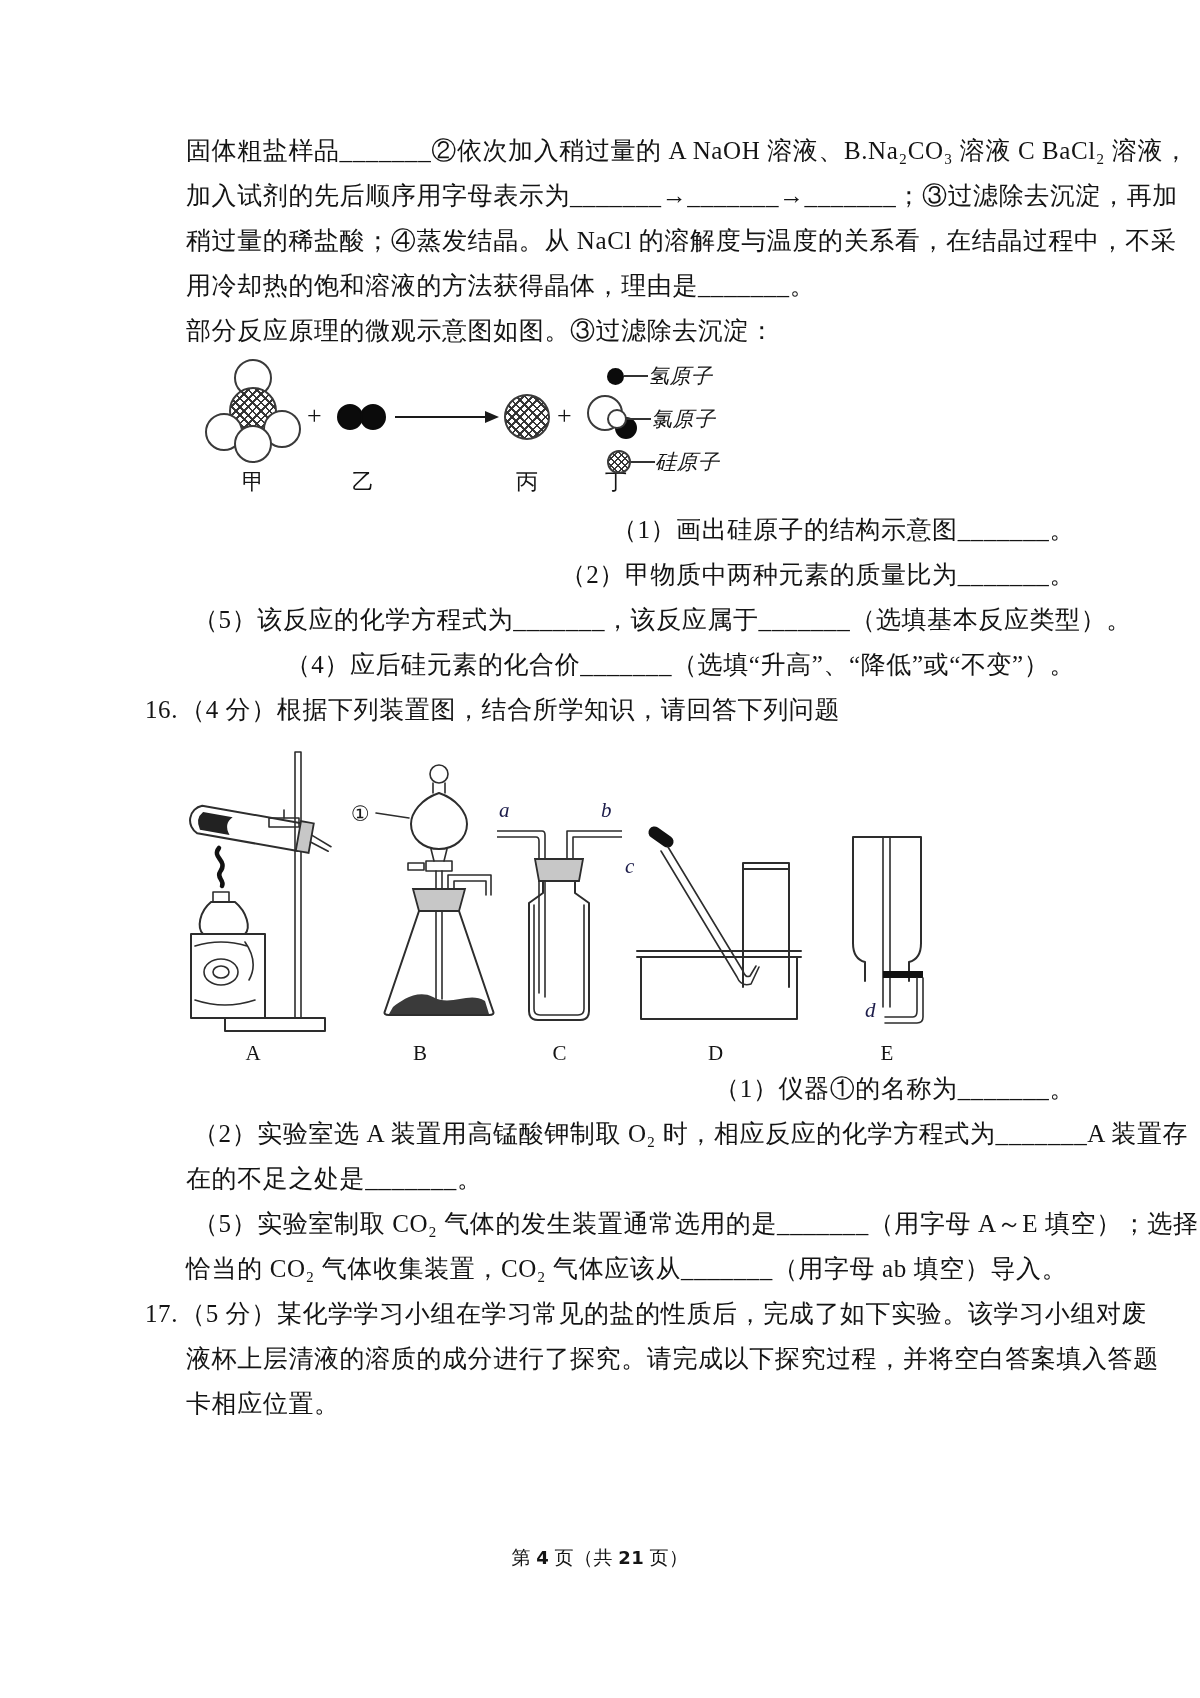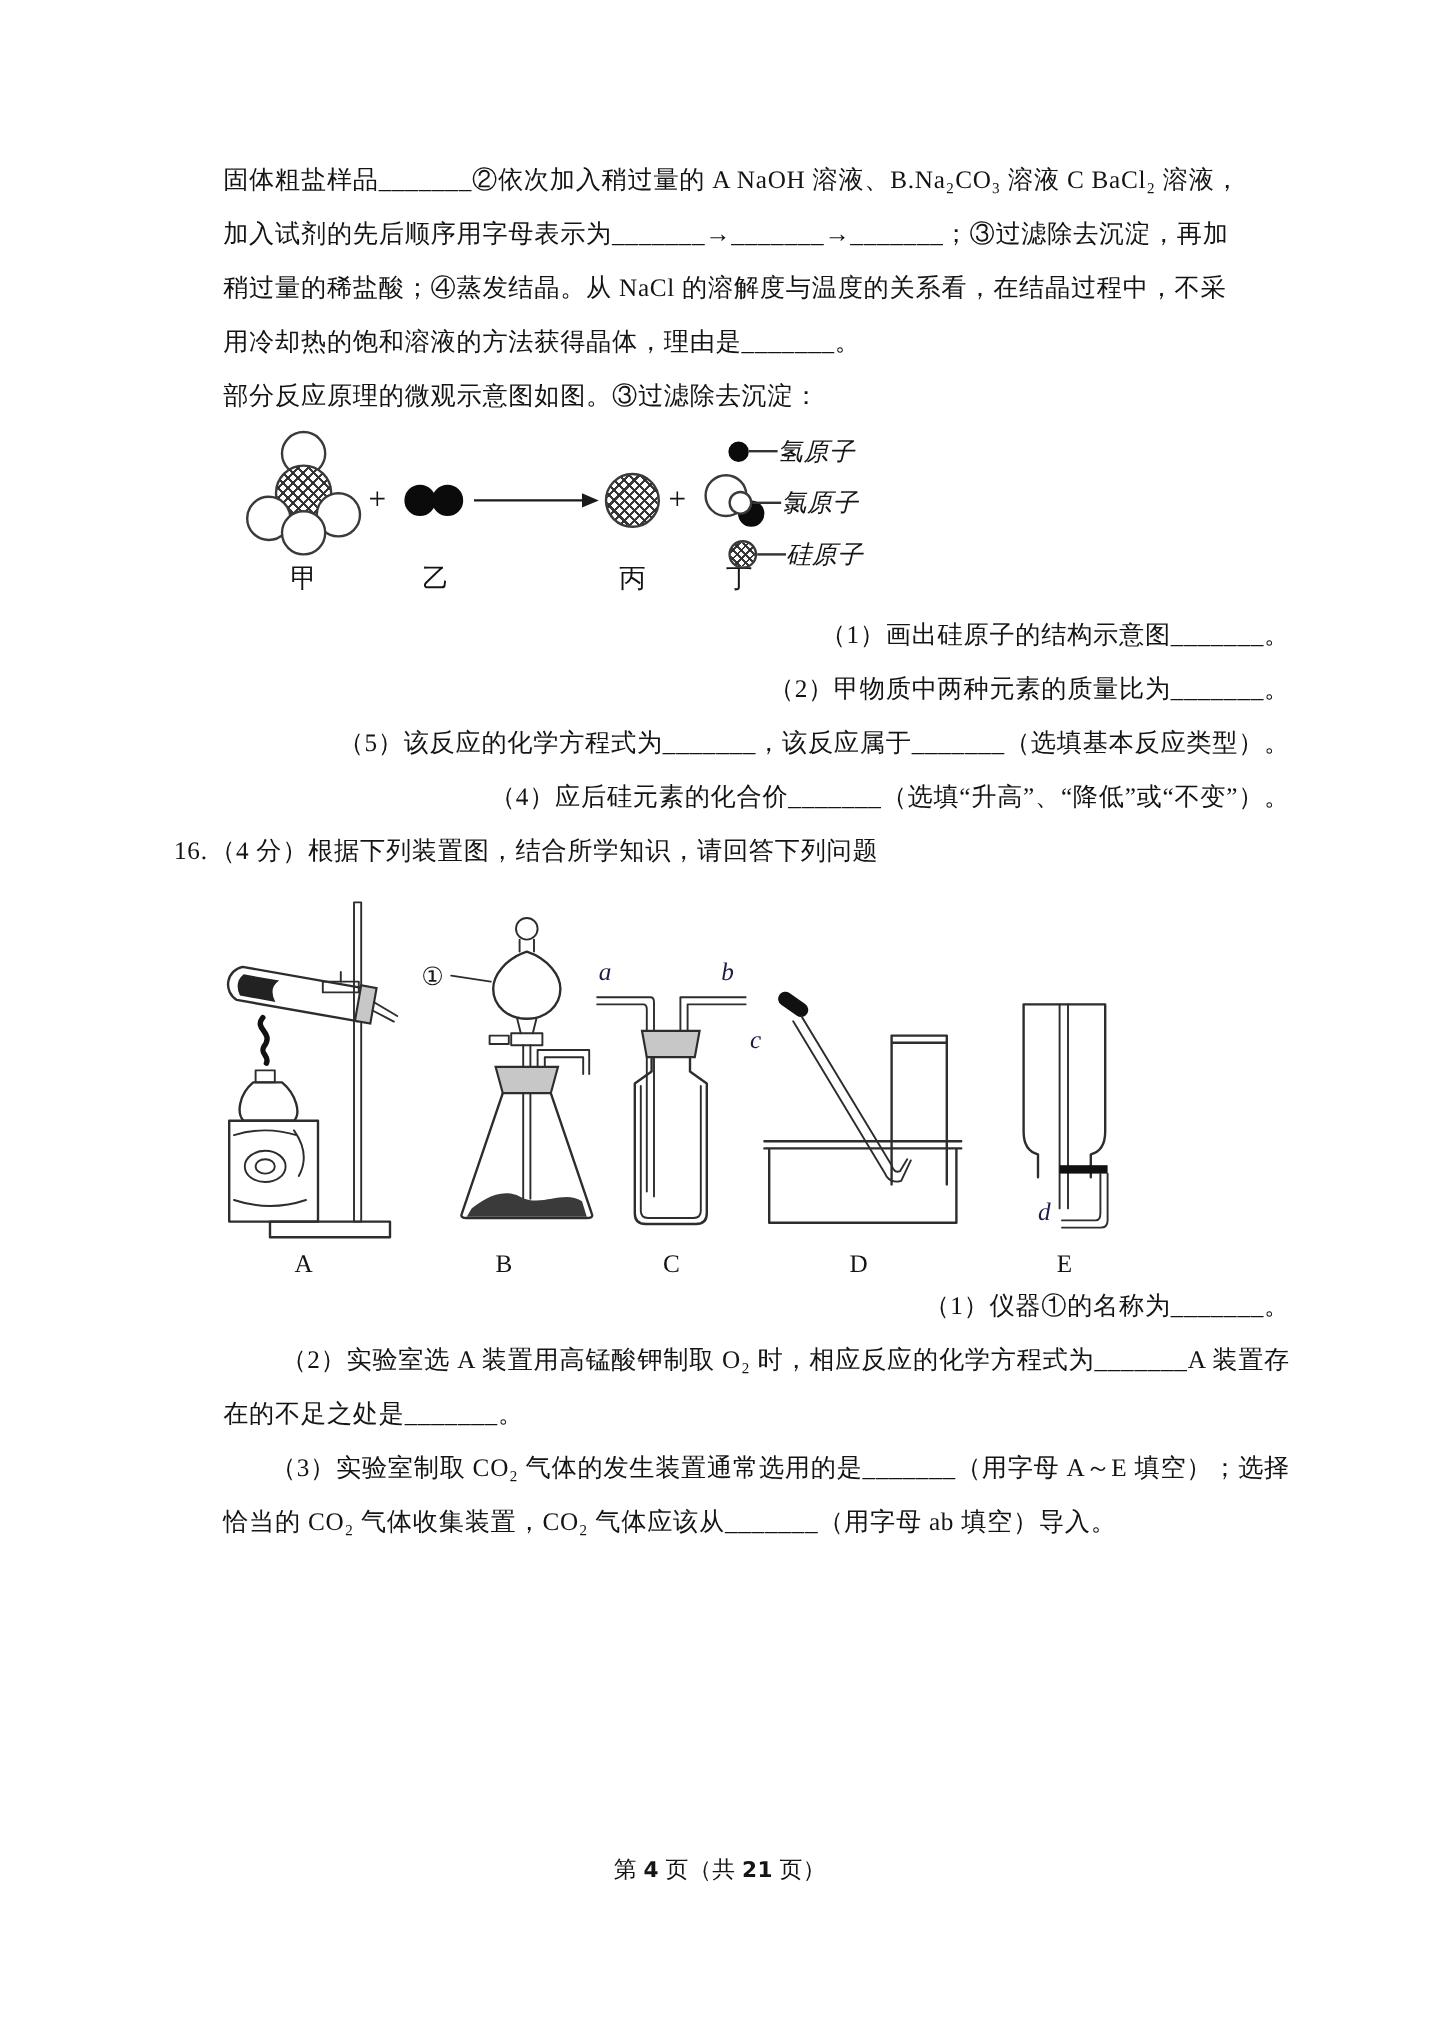--- a/index.html
+++ b/index.html
@@ -8,21 +8,21 @@
     width:1200px;height:1698px;
     background:#ffffff;
     margin:0 auto;
     font-family:"Liberation Serif","DejaVu Serif",serif;
     color:#141414;
     overflow:hidden;
   }
   .content{position:absolute;left:145px;top:128px;width:930px;}
   .tline{
     height:45px;line-height:45px;
-    font-size:21px;letter-spacing:.6px;
+    font-size:25px;letter-spacing:.6px;
     white-space:nowrap;
   }
   .cont{padding-left:41px;}
   .subq{padding-left:48px;text-align:right;}
   .qnum{padding-right:2px;}
 
   
   .mol-diagram{position:relative;height:152px;margin-top:2px;}
   .mol-row{position:absolute;left:60px;top:0;display:flex;align-items:flex-start;}
   .mol-cell{position:relative;height:150px;}
@@ -252,22 +252,27 @@
             <path class="ln thin" d="M96 147 V186 Q96 192 90 192 H58 M90 147 V180 Q90 186 86 186 H58"></path>
             <text class="port" x="38" y="186">d</text>
           </svg>
           <div class="app-label">E</div>
         </div>
       </div>
 
       <div class="tline subq">（1）仪器①的名称为_______。</div>
       <div class="tline subq">（2）实验室选 A 装置用高锰酸钾制取 O₂ 时，相应反应的化学方程式为_______A 装置存</div>
       <div class="tline cont">在的不足之处是_______。</div>
-      <div class="tline subq">（3）实验室制取 CO₂ 气体的发生装置通常选用的是_______（用字母 A～E 填空）；选择</div>
+      <div class="tline subq">（5）实验室制取 CO₂ 气体的发生装置通常选用的是_______（用字母 A～E 填空）；选择</div>
       <div class="tline cont">恰当的 CO₂ 气体收集装置，CO₂ 气体应该从_______（用字母 ab 填空）导入。</div>
     </div>
 
+    <div>
+      <div class="tline"><span class="qnum">17.</span><span>（5 分）某化学学习小组在学习常见的盐的性质后，完成了如下实验。该学习小组对废</span></div>
+      <div class="tline cont">液杯上层清液的溶质的成分进行了探究。请完成以下探究过程，并将空白答案填入答题</div>
+      <div class="tline cont">卡相应位置。</div>
+    </div>
   </div>
 
   <div class="footer">
     <span>第 </span><span class="num">4</span><span> 页（共 </span><span class="num">21</span><span> 页）</span>
   </div>
 </div>
 
 </body></html>

